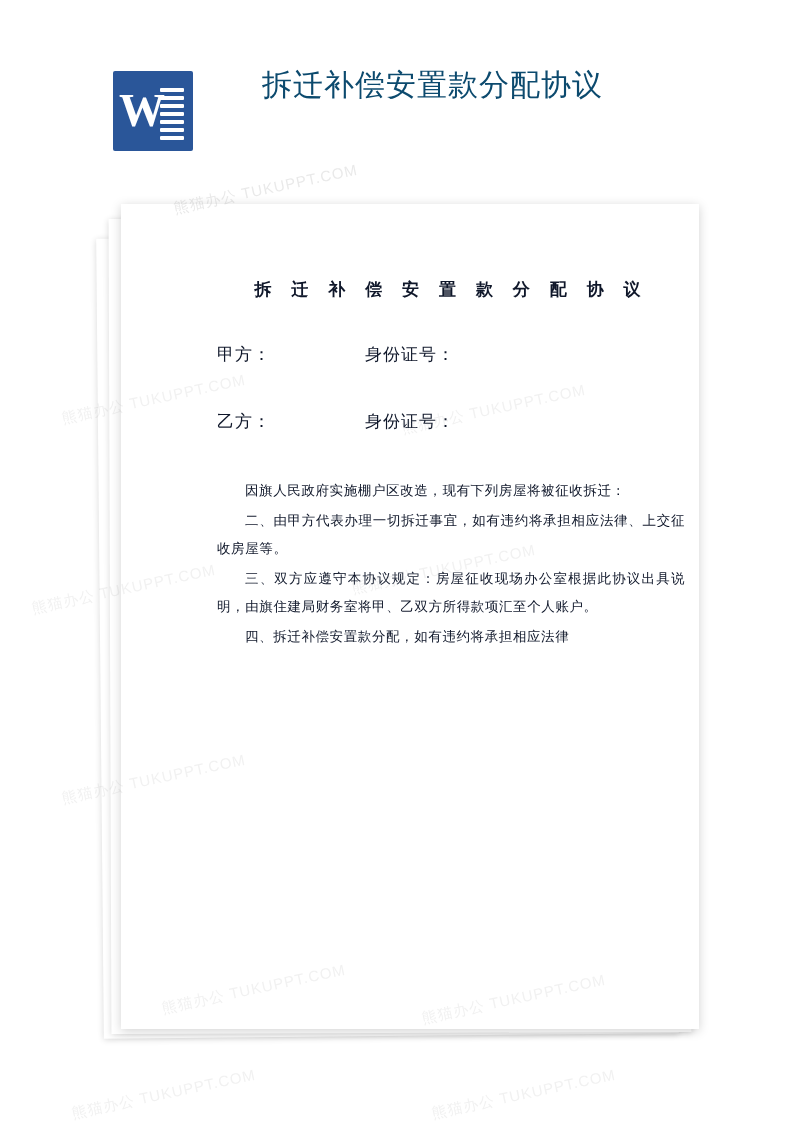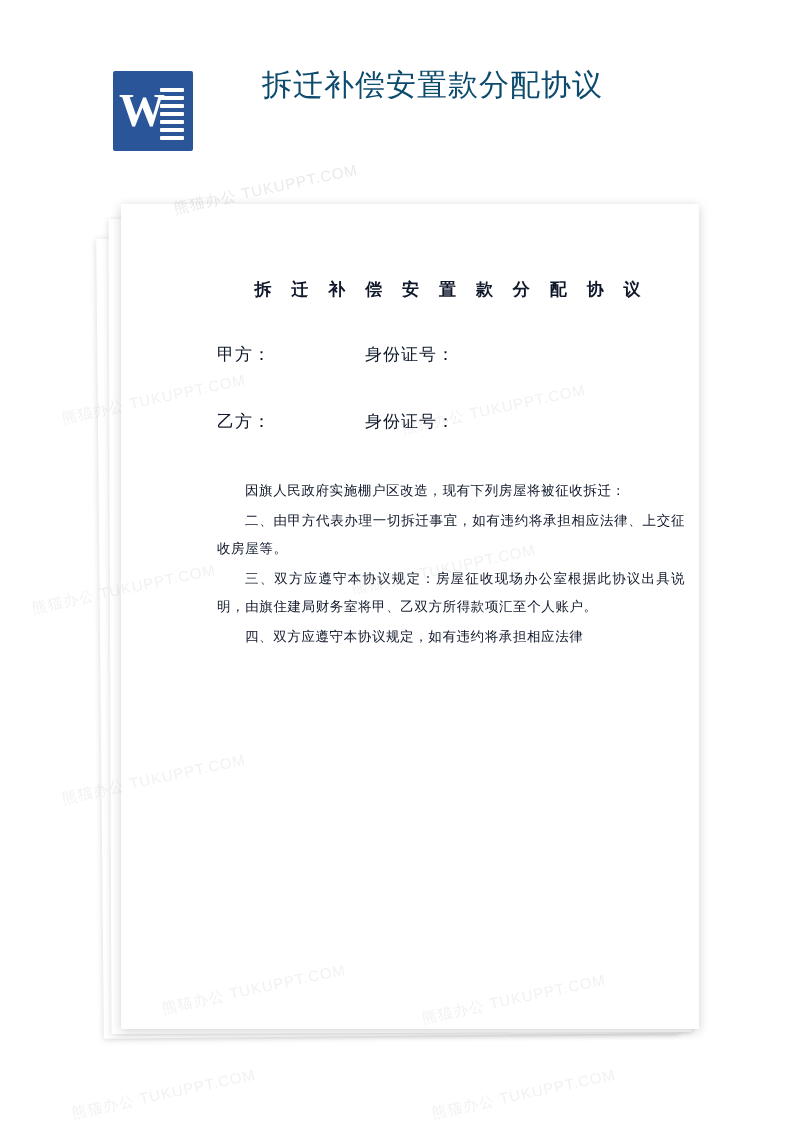--- a/index.html
+++ b/index.html
@@ -200,21 +200,21 @@
       </div>
 
       <div class="party-row">
         <span class="label-a">乙方：</span>
         <span>身份证号：</span>
       </div>
 
       <p class="para indent">因旗人民政府实施棚户区改造，现有下列房屋将被征收拆迁：</p>
       <p class="para indent">二、由甲方代表办理一切拆迁事宜，如有违约将承担相应法律、上交征收房屋等。</p>
       <p class="para indent">三、双方应遵守本协议规定：房屋征收现场办公室根据此协议出具说明，由旗住建局财务室将甲、乙双方所得款项汇至个人账户。</p>
-      <p class="para indent">四、双方应遵守本协议规定，如有违约将承担相应法律</p>
+      <p class="para indent">四、拆迁补偿安置款分配，如有违约将承担相应法律</p>
 
     </div>
   </div>
 
   <div class="wm" style="left:172px; top:-10px;">熊猫办公 TUKUPPT.COM</div>
   <div class="wm wm-light" style="left:60px; top:200px;">熊猫办公 TUKUPPT.COM</div>
   <div class="wm wm-light" style="left:400px; top:210px;">熊猫办公 TUKUPPT.COM</div>
   <div class="wm wm-light" style="left:30px; top:390px;">熊猫办公 TUKUPPT.COM</div>
   <div class="wm wm-light" style="left:350px; top:370px;">熊猫办公 TUKUPPT.COM</div>
   <div class="wm wm-light" style="left:60px; top:580px;">熊猫办公 TUKUPPT.COM</div>

